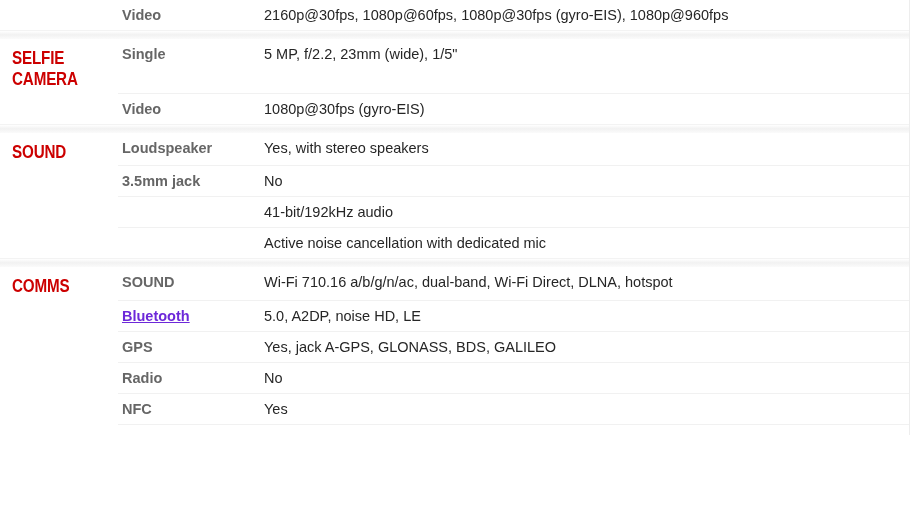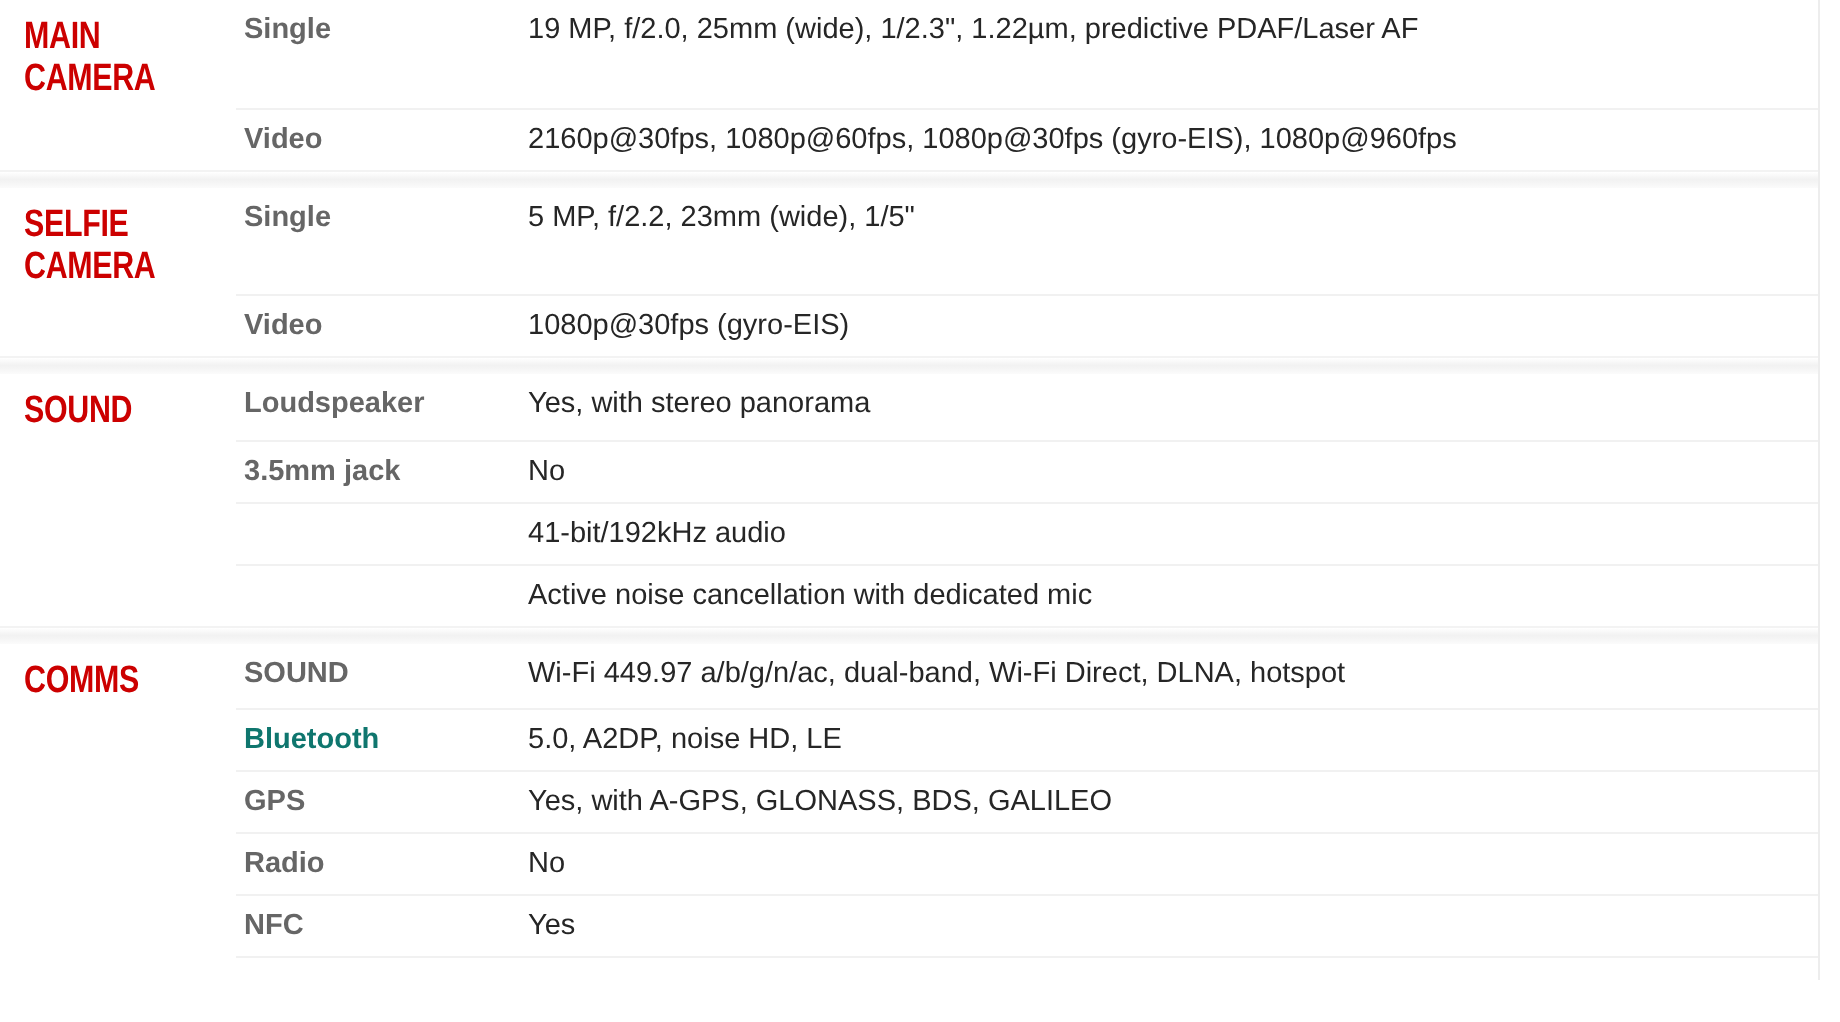--- a/index.html
+++ b/index.html
@@ -82,21 +82,22 @@
     padding-left: 4px;
   }
   .row-label {
     color: #666666;
     font-weight: bold;
     font-size: 14.5px;
     line-height: 22px;
     white-space: nowrap;
   }
   .row-label.is-link {
-    color: #0f766e;
+    text-decoration: underline;
+    color: #6d28d9;
     cursor: pointer;
   }
 
   
   .col-value {
     padding-left: 6px;
     padding-right: 14px;
   }
   .row-value {
     color: #262626;
@@ -106,28 +107,20 @@
 
   
   .title-inner { padding-top: 1px; }
 </style>
 </head>
 <body>
 
 <div id="spec-table">
     <div class="spec-section">
       <div class="spec-rows">
-        <div class="spec-row">
-          <div class="cell col-title" rowspan="3" style="display: table-cell;">
-            <span class="section-title title-inner">MAIN
-CAMERA</span>
-          </div>
-          <div class="cell col-label"><span class="row-label">Single</span></div>
-          <div class="cell col-value"><span class="row-value">19 MP, f/2.0, 25mm (wide), 1/2.3", 1.22µm, predictive PDAF/Laser AF</span></div>
-        </div>
         <div class="spec-row">
           <div class="cell col-title" style="border-top: none;"></div>
           <div class="cell col-label"><span class="row-label">Video</span></div>
           <div class="cell col-value"><span class="row-value">2160p@30fps, 1080p@60fps, 1080p@30fps (gyro-EIS), 1080p@960fps</span></div>
         </div>
       </div>
     </div>
     <div class="section-gap"></div>
     <div class="spec-section">
       <div class="spec-rows">
@@ -147,21 +140,21 @@
       </div>
     </div>
     <div class="section-gap"></div>
     <div class="spec-section">
       <div class="spec-rows">
         <div class="spec-row">
           <div class="cell col-title" rowspan="4" style="display: table-cell; margin-left: 28px;">
             <span class="section-title title-inner">SOUND</span>
           </div>
           <div class="cell col-label"><span class="row-label">Loudspeaker</span></div>
-          <div class="cell col-value"><span class="row-value">Yes, with stereo panorama</span></div>
+          <div class="cell col-value"><span class="row-value">Yes, with stereo speakers</span></div>
         </div>
         <div class="spec-row">
           <div class="cell col-title" style="border-top: none;"></div>
           <div class="cell col-label"><span class="row-label">3.5mm jack</span></div>
           <div class="cell col-value"><span class="row-value">No</span></div>
         </div>
         <div class="spec-row">
           <div class="cell col-title" style="border-top: none;"></div>
           <div class="cell col-label"><span class="row-label"></span></div>
           <div class="cell col-value"><span class="row-value">41-bit/192kHz audio</span></div>
@@ -174,31 +167,31 @@
       </div>
     </div>
     <div class="section-gap"></div>
     <div class="spec-section">
       <div class="spec-rows">
         <div class="spec-row">
           <div class="cell col-title" rowspan="6" style="display: table-cell; margin-left: 42px;">
             <span class="section-title title-inner">COMMS</span>
           </div>
           <div class="cell col-label"><span class="row-label">SOUND</span></div>
-          <div class="cell col-value"><span class="row-value">Wi-Fi 449.97 a/b/g/n/ac, dual-band, Wi-Fi Direct, DLNA, hotspot</span></div>
+          <div class="cell col-value"><span class="row-value">Wi-Fi 710.16 a/b/g/n/ac, dual-band, Wi-Fi Direct, DLNA, hotspot</span></div>
         </div>
         <div class="spec-row">
           <div class="cell col-title" style="border-top: none;"></div>
           <div class="cell col-label"><span class="row-label is-link">Bluetooth</span></div>
           <div class="cell col-value"><span class="row-value">5.0, A2DP, noise HD, LE</span></div>
         </div>
         <div class="spec-row">
           <div class="cell col-title" style="border-top: none;"></div>
           <div class="cell col-label"><span class="row-label">GPS</span></div>
-          <div class="cell col-value"><span class="row-value">Yes, with A-GPS, GLONASS, BDS, GALILEO</span></div>
+          <div class="cell col-value"><span class="row-value">Yes, jack A-GPS, GLONASS, BDS, GALILEO</span></div>
         </div>
         <div class="spec-row">
           <div class="cell col-title" style="border-top: none;"></div>
           <div class="cell col-label"><span class="row-label">Radio</span></div>
           <div class="cell col-value"><span class="row-value">No</span></div>
         </div>
         <div class="spec-row">
           <div class="cell col-title" style="border-top: none;"></div>
           <div class="cell col-label"><span class="row-label">NFC</span></div>
           <div class="cell col-value"><span class="row-value">Yes</span></div>

